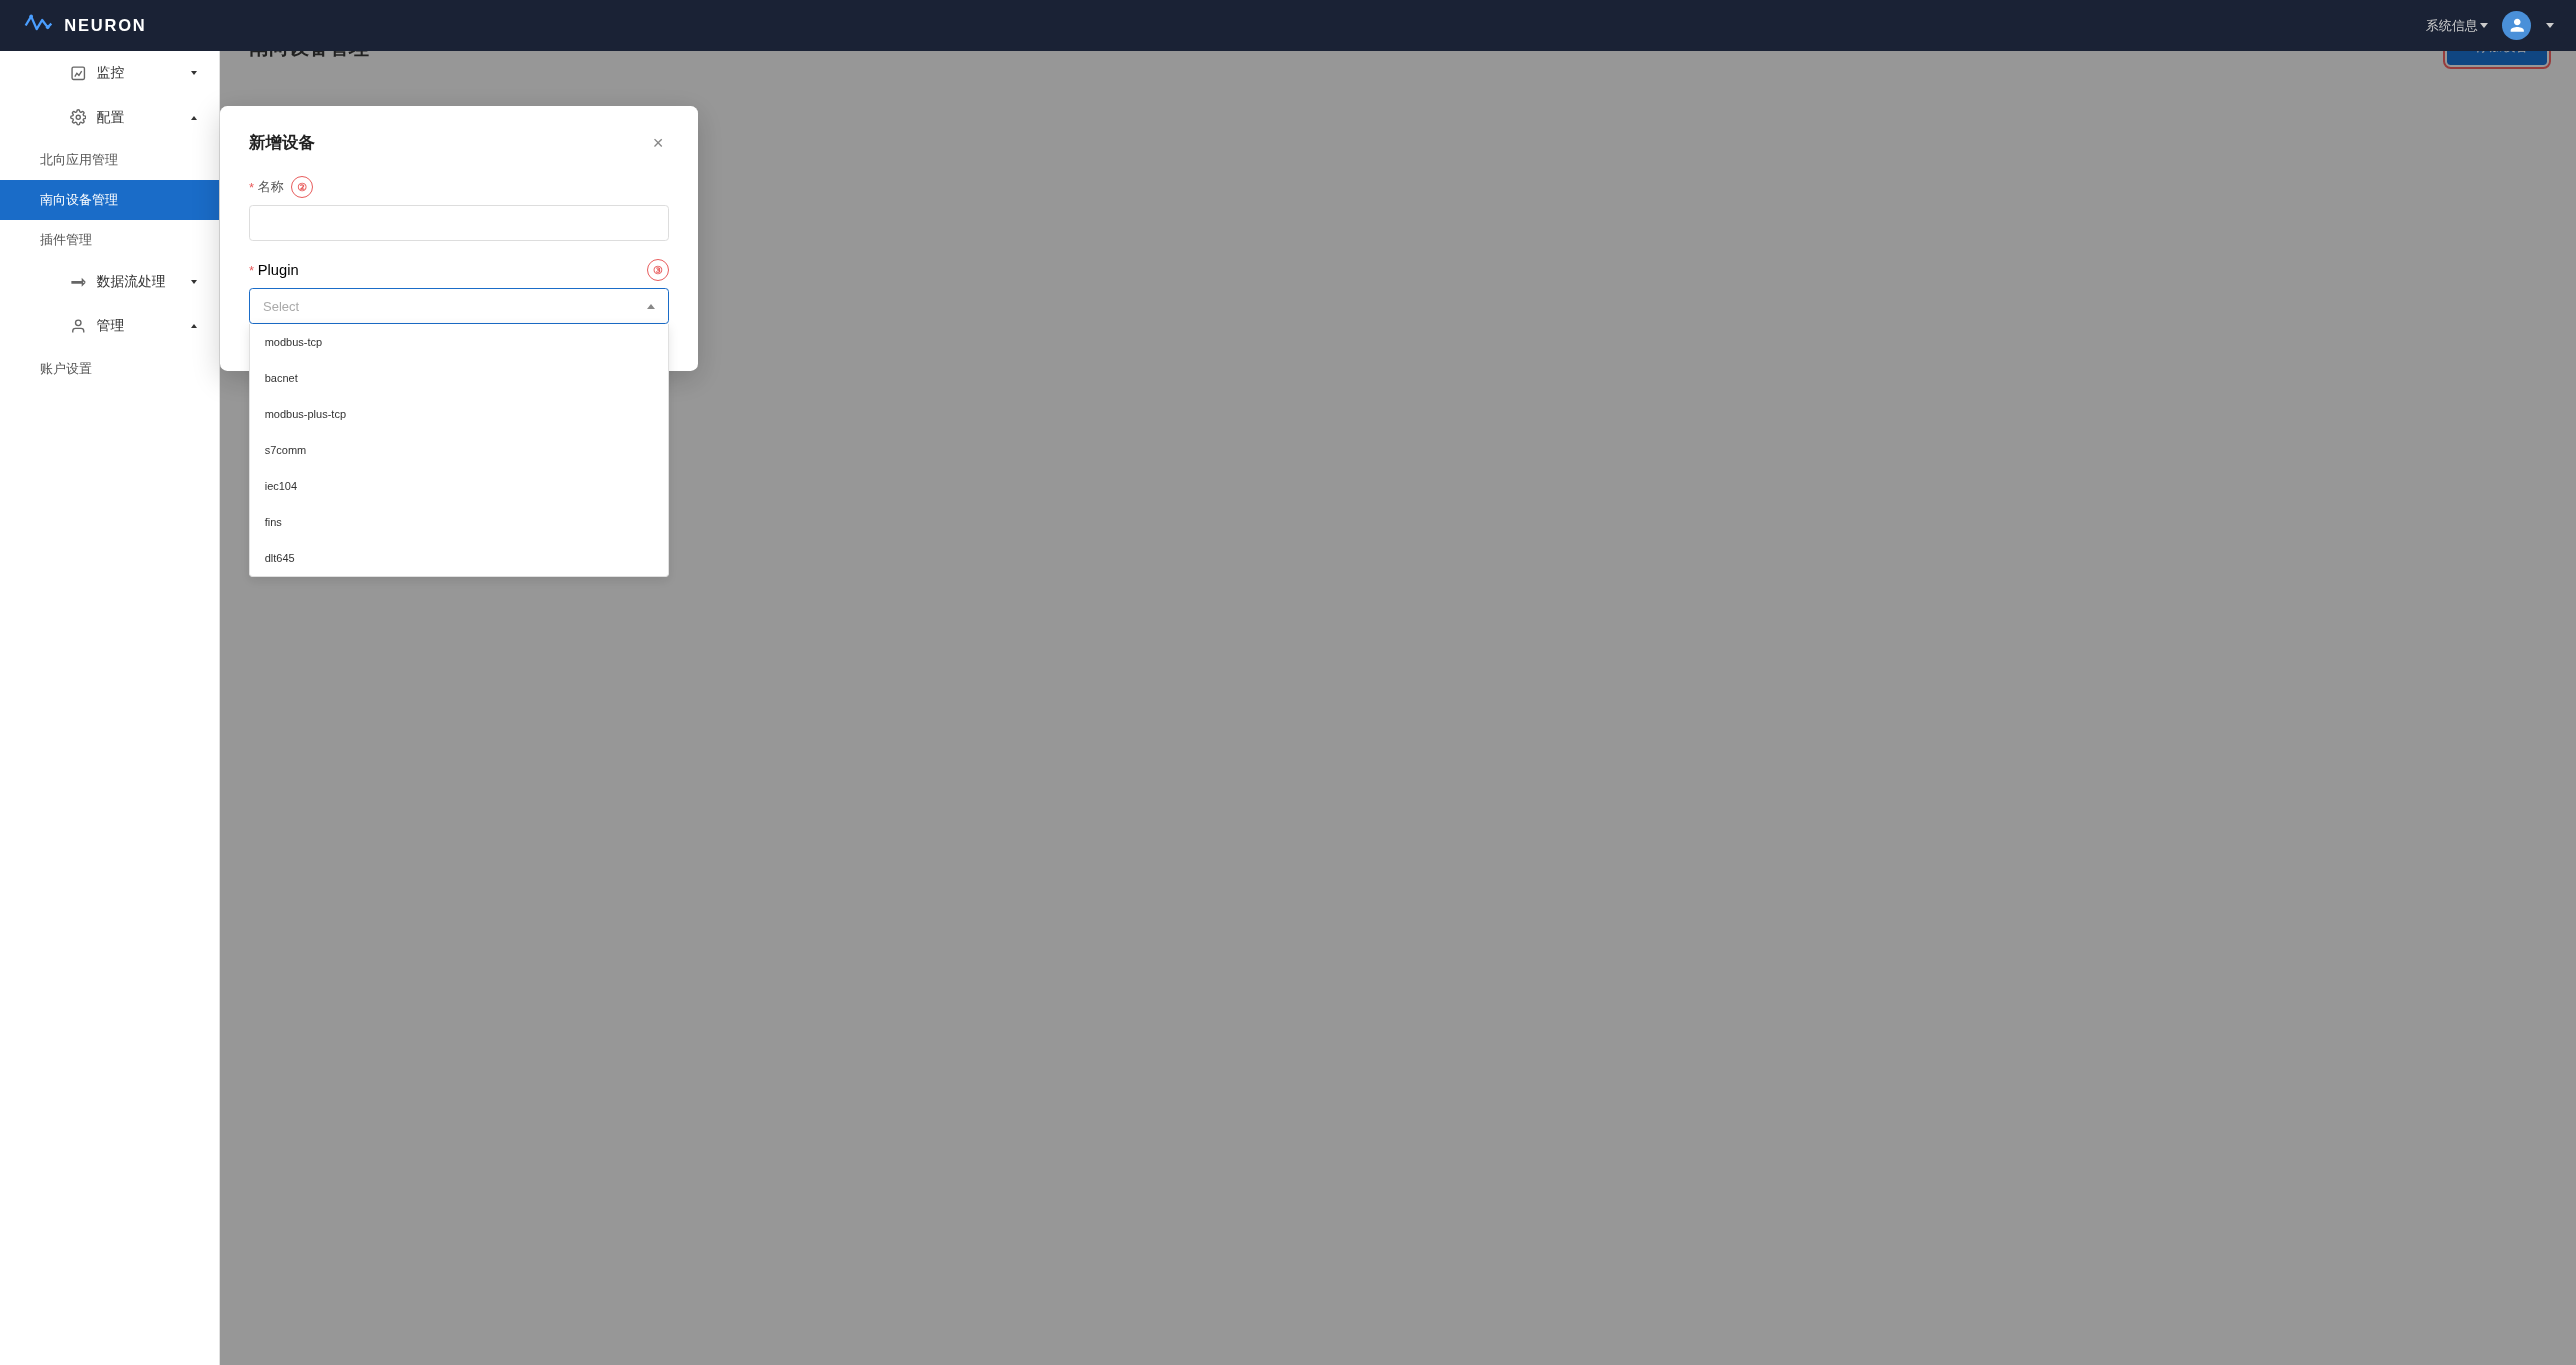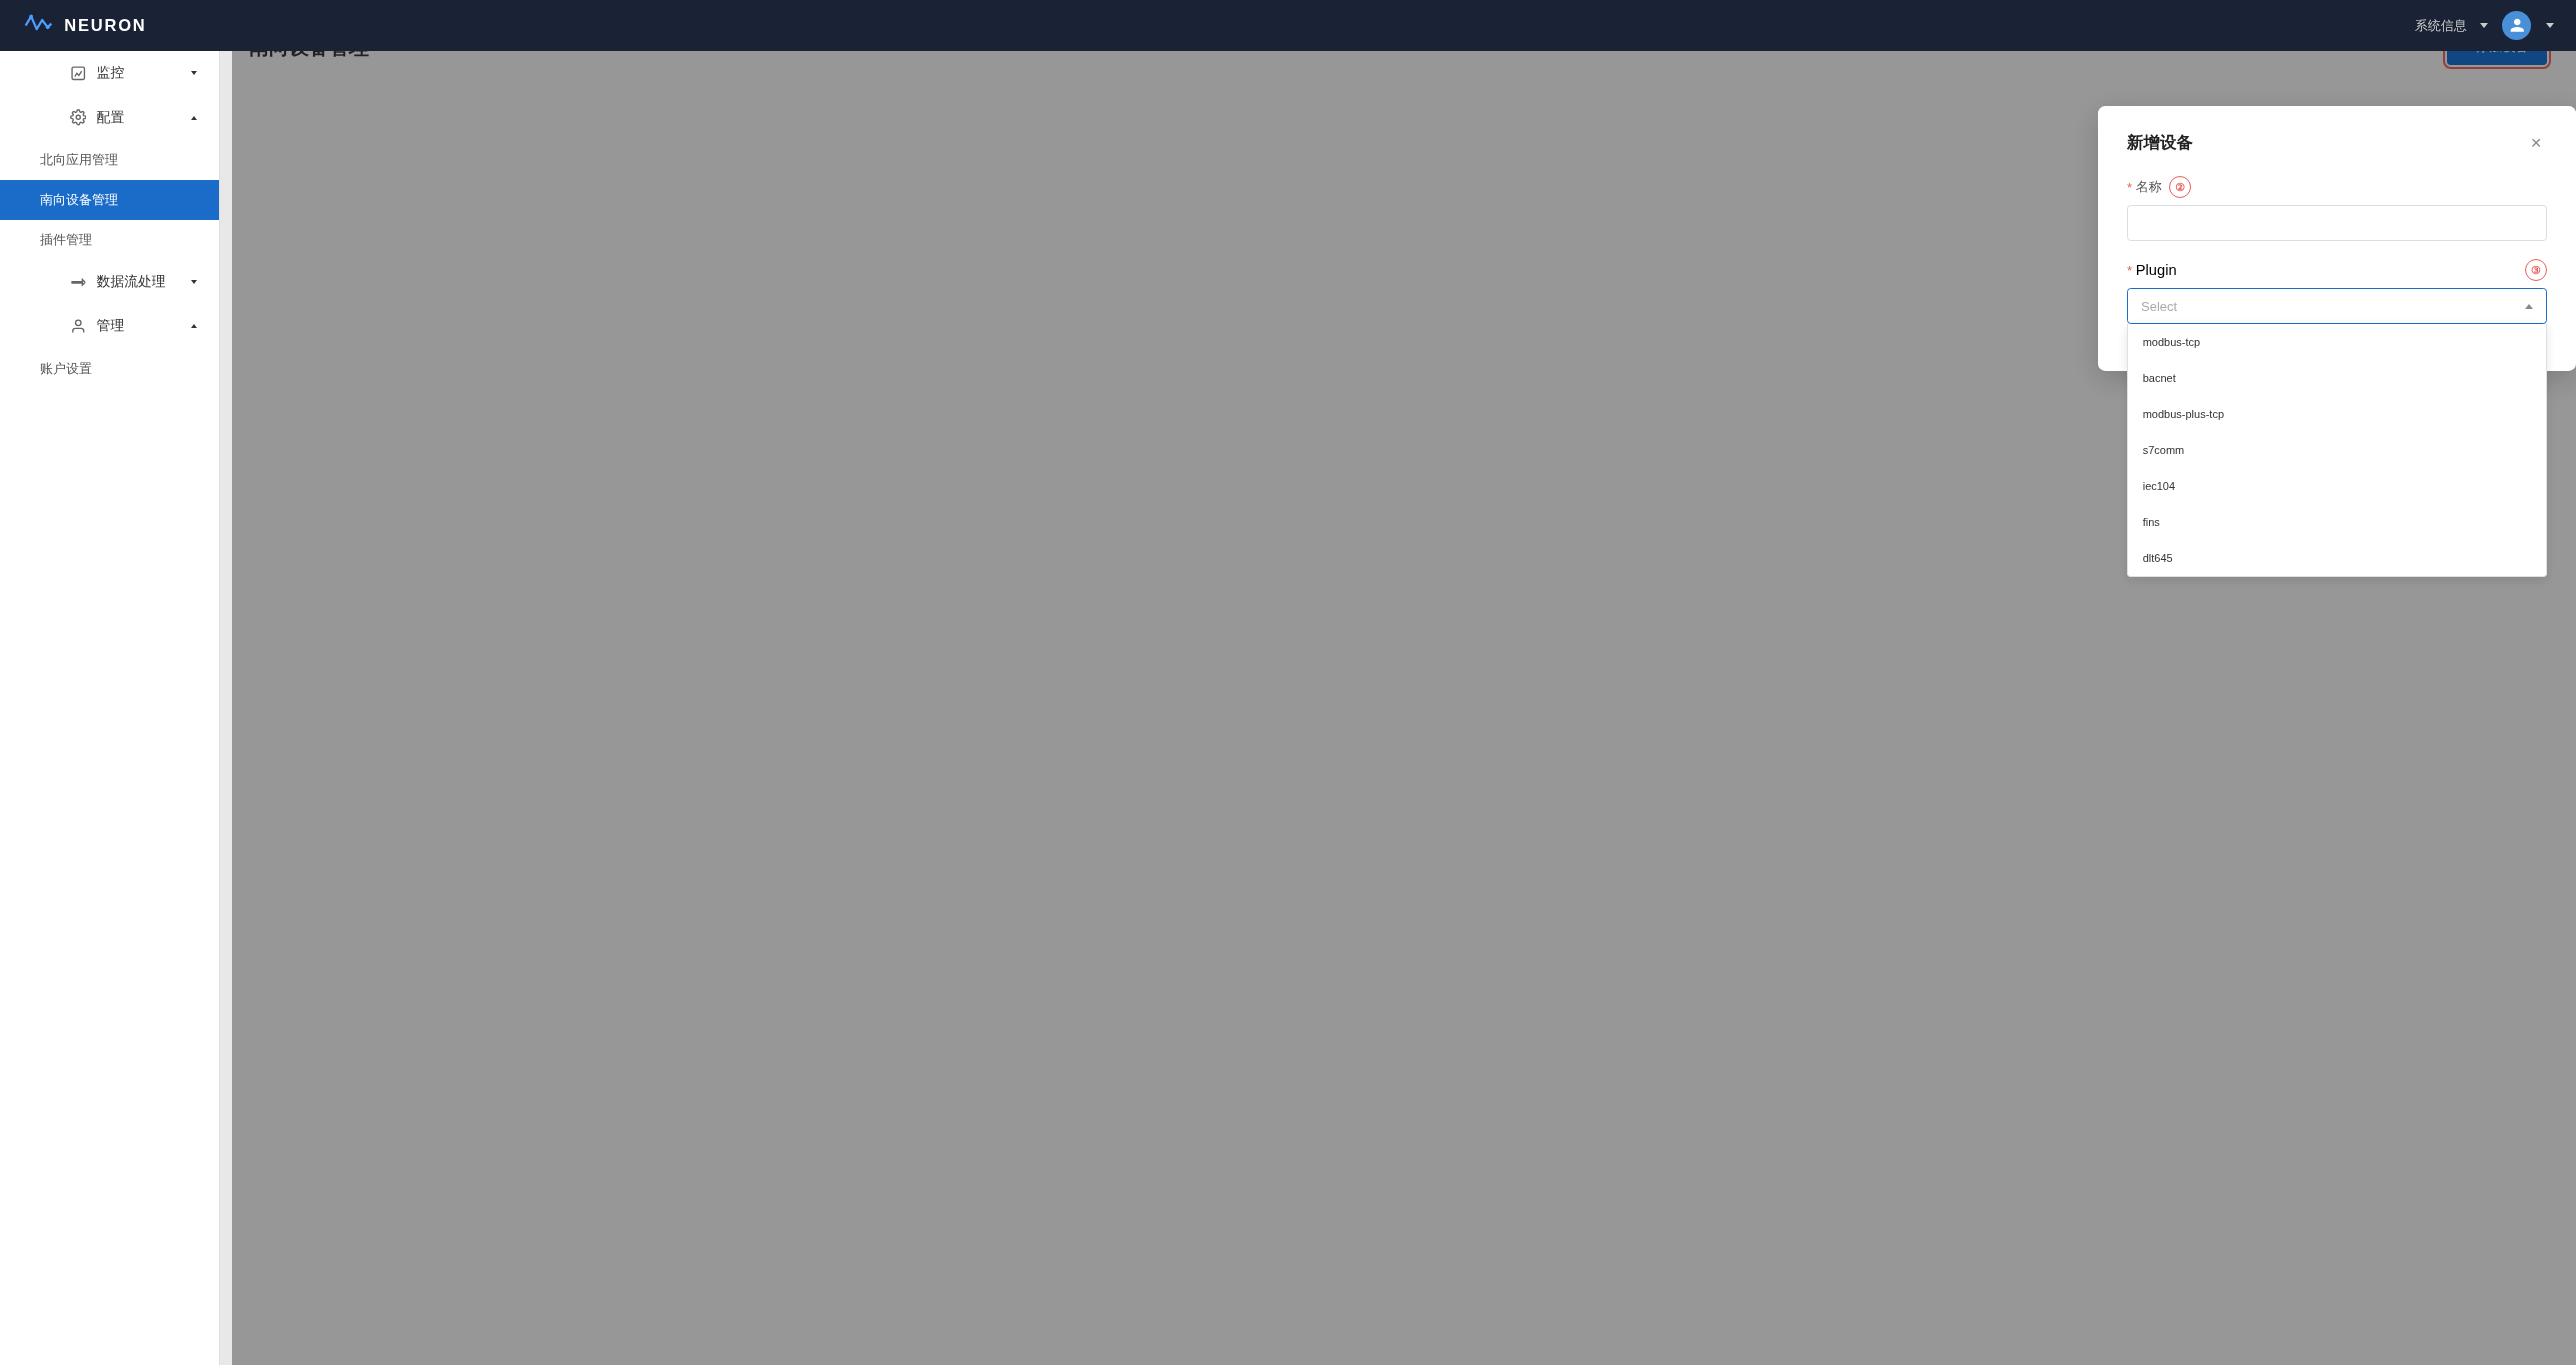--- a/index.html
+++ b/index.html
@@ -41,21 +41,21 @@
     .nav-right {
       display: flex;
       align-items: center;
       gap: 14.7px;
     }
     .sys-info {
       color: #ccc;
       font-size: 13px;
       display: flex;
       align-items: center;
-      gap: 13px;
+      gap: 2px;
       cursor: pointer;
     }
     .chevron-down {
       width: 0; height: 0;
       border-left: 4.6px solid transparent;
       border-right: 4.6px solid transparent;
       border-top: 5.5px solid #ccc;
       display: inline-block;
     }
     .user-avatar {
@@ -163,23 +163,22 @@
     }
 
     
     .modal-overlay {
       position: fixed;
       top: 51px; left: 220px; right: 0; bottom: 0;
       background: rgba(0,0,0,0.35);
       z-index: 200;
       display: flex;
       align-items: flex-start;
-      justify-content: flex-end;
+      justify-content: flex-start;
       padding-top: 55px;
-      margin-left: 12px;
     }
     .modal {
       background: white;
       border-radius: 7.3px;
       width: 478px;
       padding: 26px 29px 29px;
       position: relative;
       box-shadow: 0 7.3px 29px rgba(0,0,0,0.18);
     }
     .modal-header {

